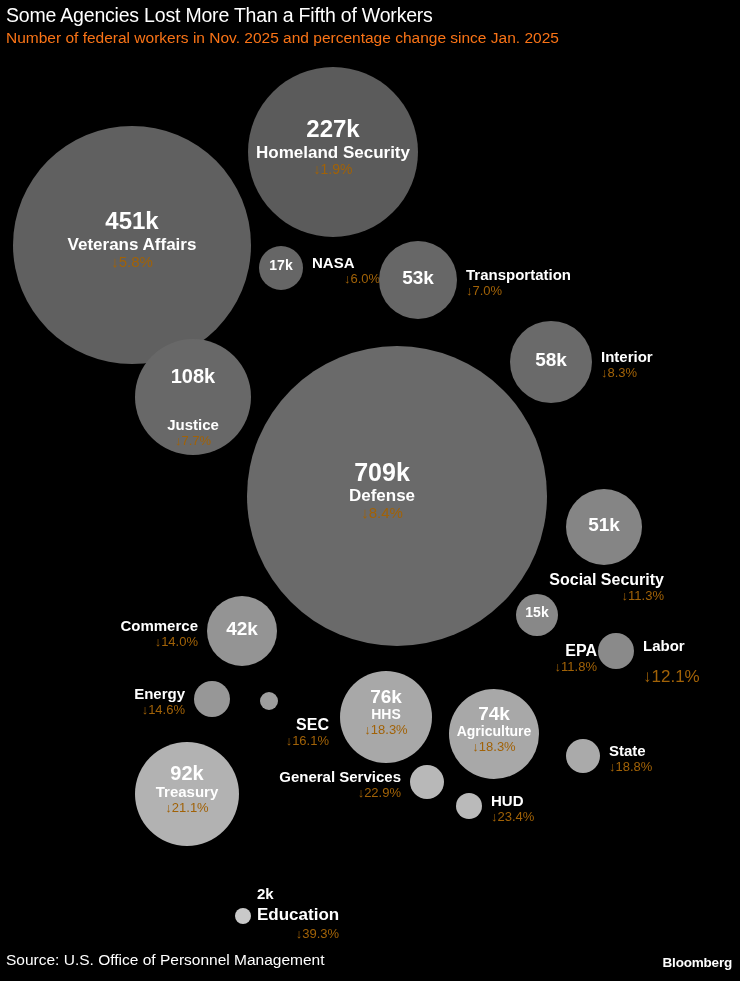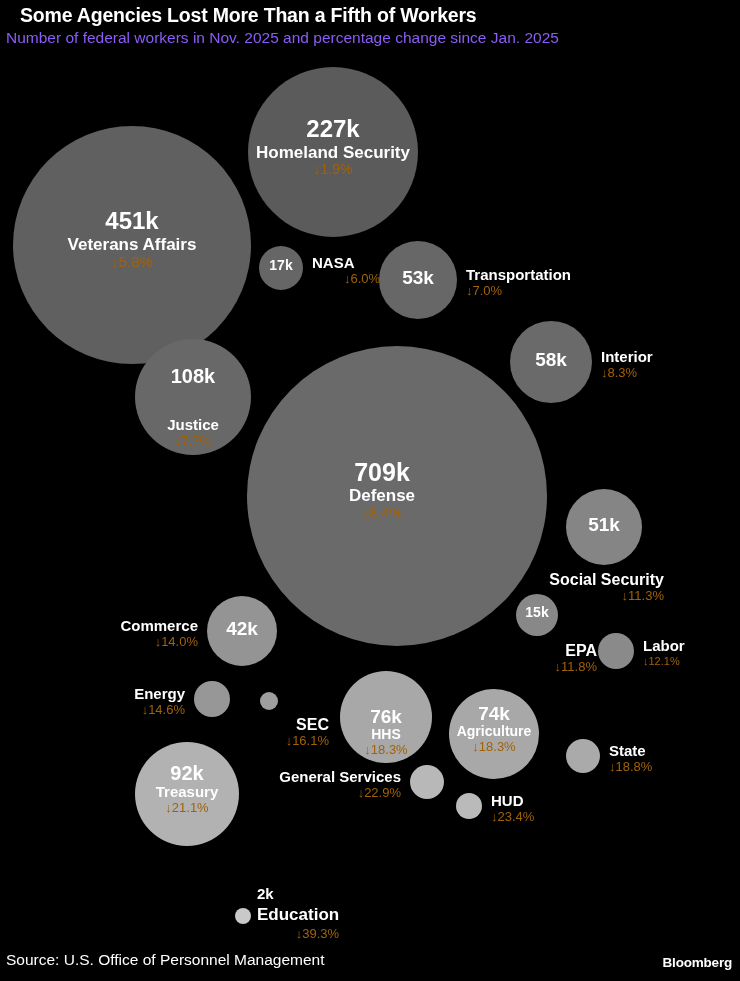--- a/index.html
+++ b/index.html
@@ -18,32 +18,32 @@
   }
 
   
   #header {
     position: absolute;
     left: 0; top: 0;
     width: 740px;
   }
   #title {
     font-size: 19.5px;
-    font-weight: bold;
+    font-weight: normal;
     letter-spacing: -0.2px;
-    padding: 4px 0 0 20px;
+    padding: 4px 0 0 6px;
     line-height: 1.15;
     white-space: nowrap;
   }
   #subtitle {
     font-size: 15.5px;
     font-weight: normal;
     padding: 3px 0 0 6px;
     line-height: 1.15;
-    color: #8b5cf6;
+    color: #f97316;
     white-space: nowrap;
   }
 
   
   #plot {
     position: absolute;
     left: 0; top: 60px;
     width: 740px;
     height: 880px;
   }
@@ -169,21 +169,21 @@
     <div class="blabel" style="left: 457px; width: 160px; top: 545.48px;">
       <span class="val" style="font-size: 14px;">15k</span>
     </div>
     <div class="blabel left" style="left: 297px; width: 300px; text-align: right; top: 582px;">
       <span class="name" style="font-size: 16px;">EPA</span>
       <span class="pct" style="font-size: 13px;"><span class="arrow">↓</span>11.8%</span>
     </div>
     <div class="bubble" style="left: 598px; top: 573px; width: 36px; height: 36px; background: rgb(138, 138, 138);"></div>
     <div class="blabel right" style="left: 643px; top: 578px;">
       <span class="name" style="font-size: 15px;">Labor</span>
-      <span class="pct" style="font-size: 11px;"><span class="arrow">↓</span>12.1%</span>
+      <span class="pct" style="font-size: 17px; margin-top: 12px;"><span class="arrow">↓</span>12.1%</span>
     </div>
     <div class="bubble" style="left: 207px; top: 536px; width: 70px; height: 70px; background: rgb(148, 148, 148);"></div>
     <div class="blabel" style="left: 162px; width: 160px; top: 558.08px;">
       <span class="val" style="font-size: 19px;">42k</span>
     </div>
     <div class="blabel left" style="left: -102px; width: 300px; top: 558px;">
       <span class="name" style="font-size: 15px;">Commerce</span>
       <span class="pct" style="font-size: 13px;"><span class="arrow">↓</span>14.0%</span>
     </div>
     <div class="bubble" style="left: 194px; top: 621px; width: 36px; height: 36px; background: rgb(151, 151, 151);"></div>
@@ -191,21 +191,21 @@
       <span class="name" style="font-size: 15px;">Energy</span>
       <span class="pct" style="font-size: 13px;"><span class="arrow">↓</span>14.6%</span>
     </div>
     <div class="bubble" style="left: 260px; top: 632px; width: 18px; height: 18px; background: rgb(158, 158, 158);"></div>
     <div class="blabel left" style="left: 29px; width: 300px; text-align: right; top: 656px;">
       <span class="name" style="font-size: 16px;">SEC</span>
       <span class="pct" style="font-size: 13px;"><span class="arrow">↓</span>16.1%</span>
     </div>
     <div class="bubble" style="left: 340px; top: 611px; width: 92px; height: 92px; background: rgb(168, 168, 168);"></div>
     <div class="blabel" style="left: 226px; width: 320px; top: 626.17px;">
-      <span class="val" style="font-size: 19px; margin-top: 20px;">76k</span>
+      <span class="val" style="font-size: 19px;">76k</span>
       <span class="name" style="font-size: 14px;">HHS</span>
       <span class="pct" style="font-size: 13px;"><span class="arrow">↓</span>18.3%</span>
     </div>
     <div class="bubble" style="left: 449px; top: 629px; width: 90px; height: 90px; background: rgb(168, 168, 168);"></div>
     <div class="blabel" style="left: 334px; width: 320px; top: 643.17px;">
       <span class="val" style="font-size: 19px;">74k</span>
       <span class="name" style="font-size: 14px;">Agriculture</span>
       <span class="pct" style="font-size: 13px;"><span class="arrow">↓</span>18.3%</span>
     </div>
     <div class="bubble" style="left: 566px; top: 679px; width: 34px; height: 34px; background: rgb(170, 170, 170);"></div>

